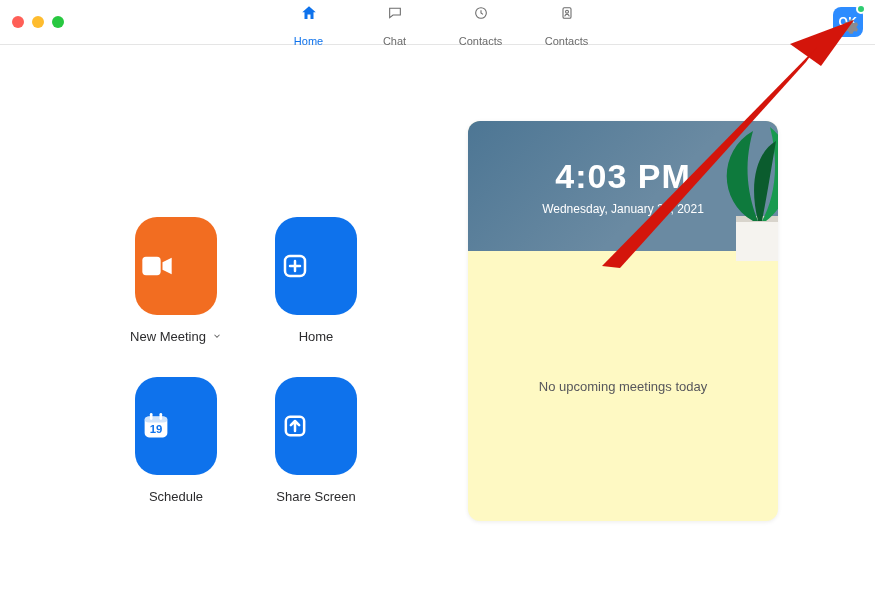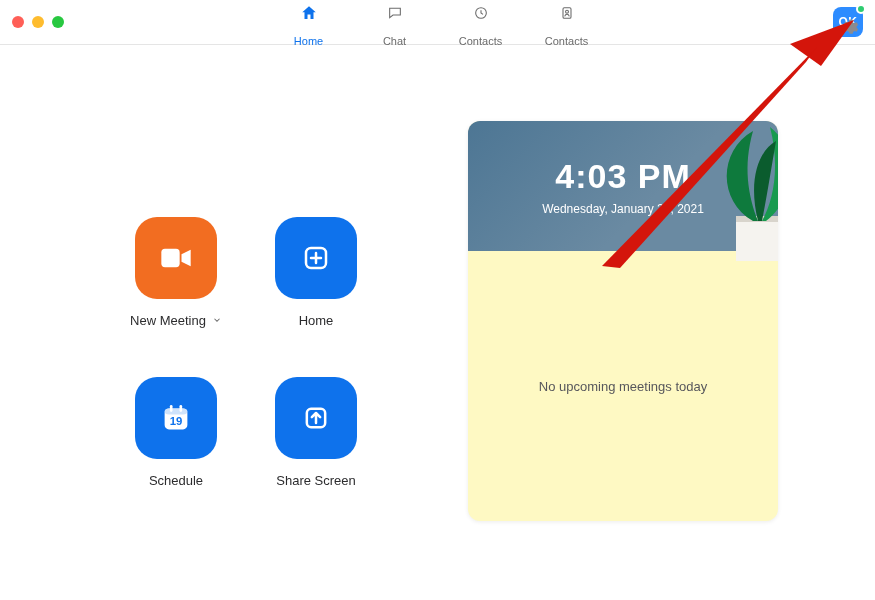--- a/index.html
+++ b/index.html
@@ -78,22 +78,22 @@
   .action-grid {
     position:absolute; top: 172px; left: 106px;
     display:grid; grid-template-columns: 140px 140px; grid-template-rows: 150px 150px;
     column-gap: 0px; row-gap: 10px;
   }
   .action {
     display:flex; flex-direction:column; align-items:center; gap:14px;
     font-size: 13px; color:#2c2c2e; cursor:pointer;
   }
   .tile {
-    width: 82px; height: 82px; border-radius: 22px;
-    display:flex; align-items:center; justify-content:center;
+    width: 82px; height: 98px; border-radius: 22px;
+    display:flex; align-items:center; justify-content:flex-start;
   }
   .tile.orange { background:#f26d21; }
   .tile.blue { background:#0e72ec; }
   .action-label { display:flex; align-items:center; gap:6px; }
 
   
   .card {
     width: 310px; height: 400px;
     border-radius: 12px; overflow:hidden;
     box-shadow: 0 1px 4px rgba(0,0,0,0.08);

